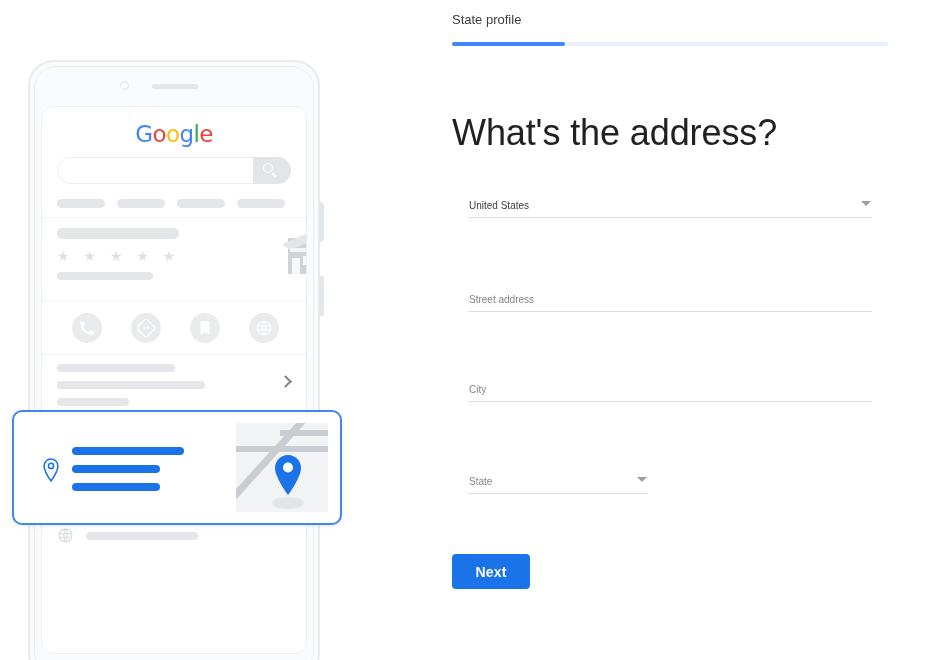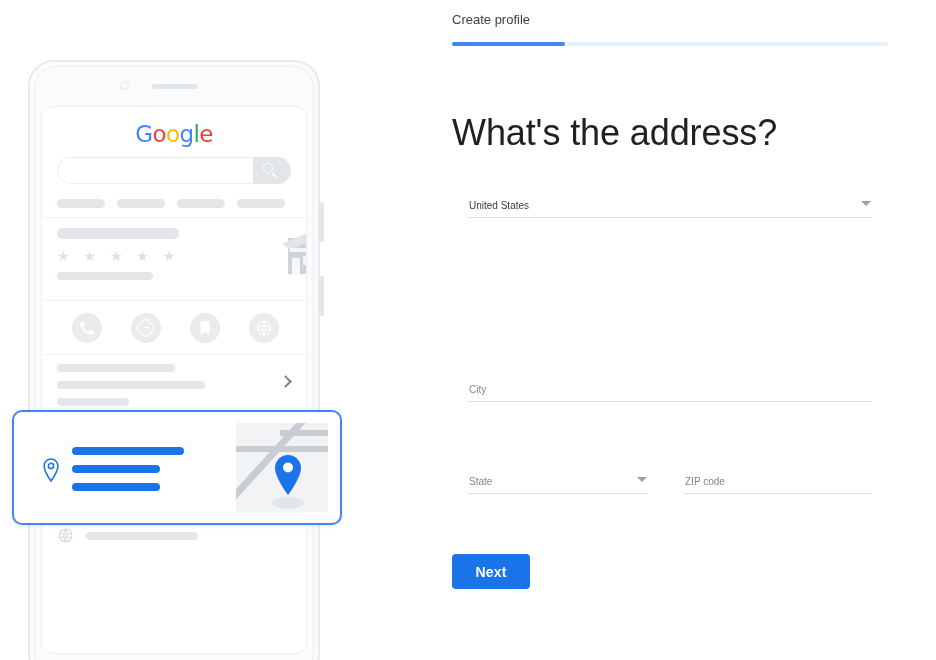--- a/index.html
+++ b/index.html
@@ -416,41 +416,41 @@
         <ellipse cx="52" cy="80" rx="16" ry="6" fill="#e2e5e8"></ellipse>
         <path d="M52 32c-7.2 0-13 5.8-13 13 0 9.8 13 27 13 27s13-17.2 13-27c0-7.2-5.8-13-13-13z" fill="#1a73e8"></path>
         <circle cx="52" cy="44.5" r="5" fill="#ffffff"></circle>
       </svg>
     </div>
   </div>
 </div>
 
 <div class="form-area">
 
-  <div class="step-label">Create profile</div>
+  <div class="step-label">State profile</div>
 
   <div class="progress-track">
     <div class="progress-fill" style="width: 113.36px;"></div>
   </div>
 
   <h1 class="page-title">What's the address?</h1>
 
   <div class="field f-country">
     <span class="txt filled">United States</span>
     <span class="caret"></span>
   </div>
 
+  <div class="field f-street">
+    <span class="txt">Street address</span>
+  </div>
 
   <div class="field f-state">
     <span class="txt">State</span>
     <span class="caret"></span>
   </div>
 
   <div class="field f-city">
     <span class="txt">City</span>
   </div>
 
-  <div class="field f-zip">
-    <span class="txt">ZIP code</span>
-  </div>
 
   <button class="next-btn">Next</button>
 </div>
 
 </body></html>

